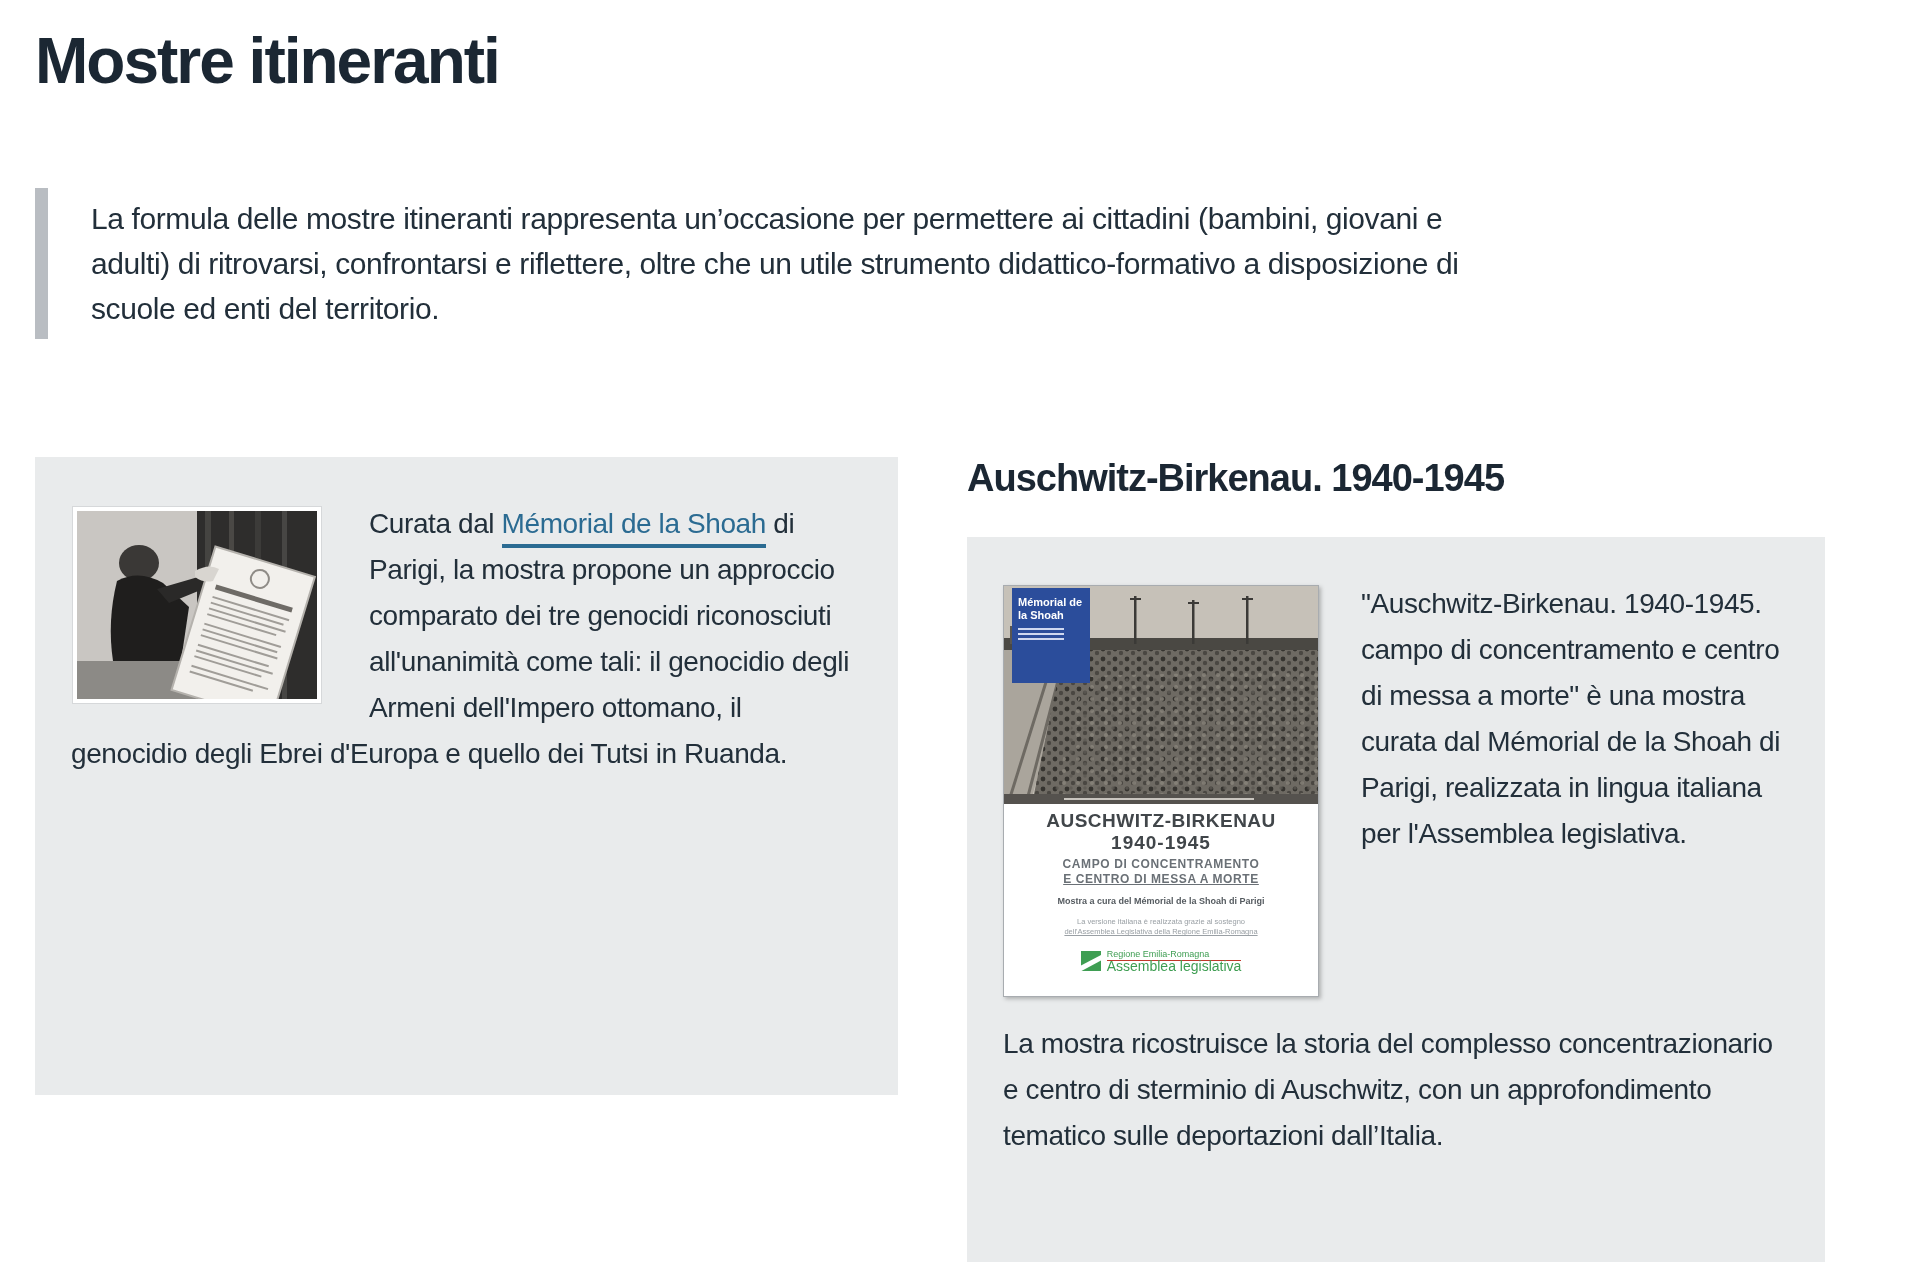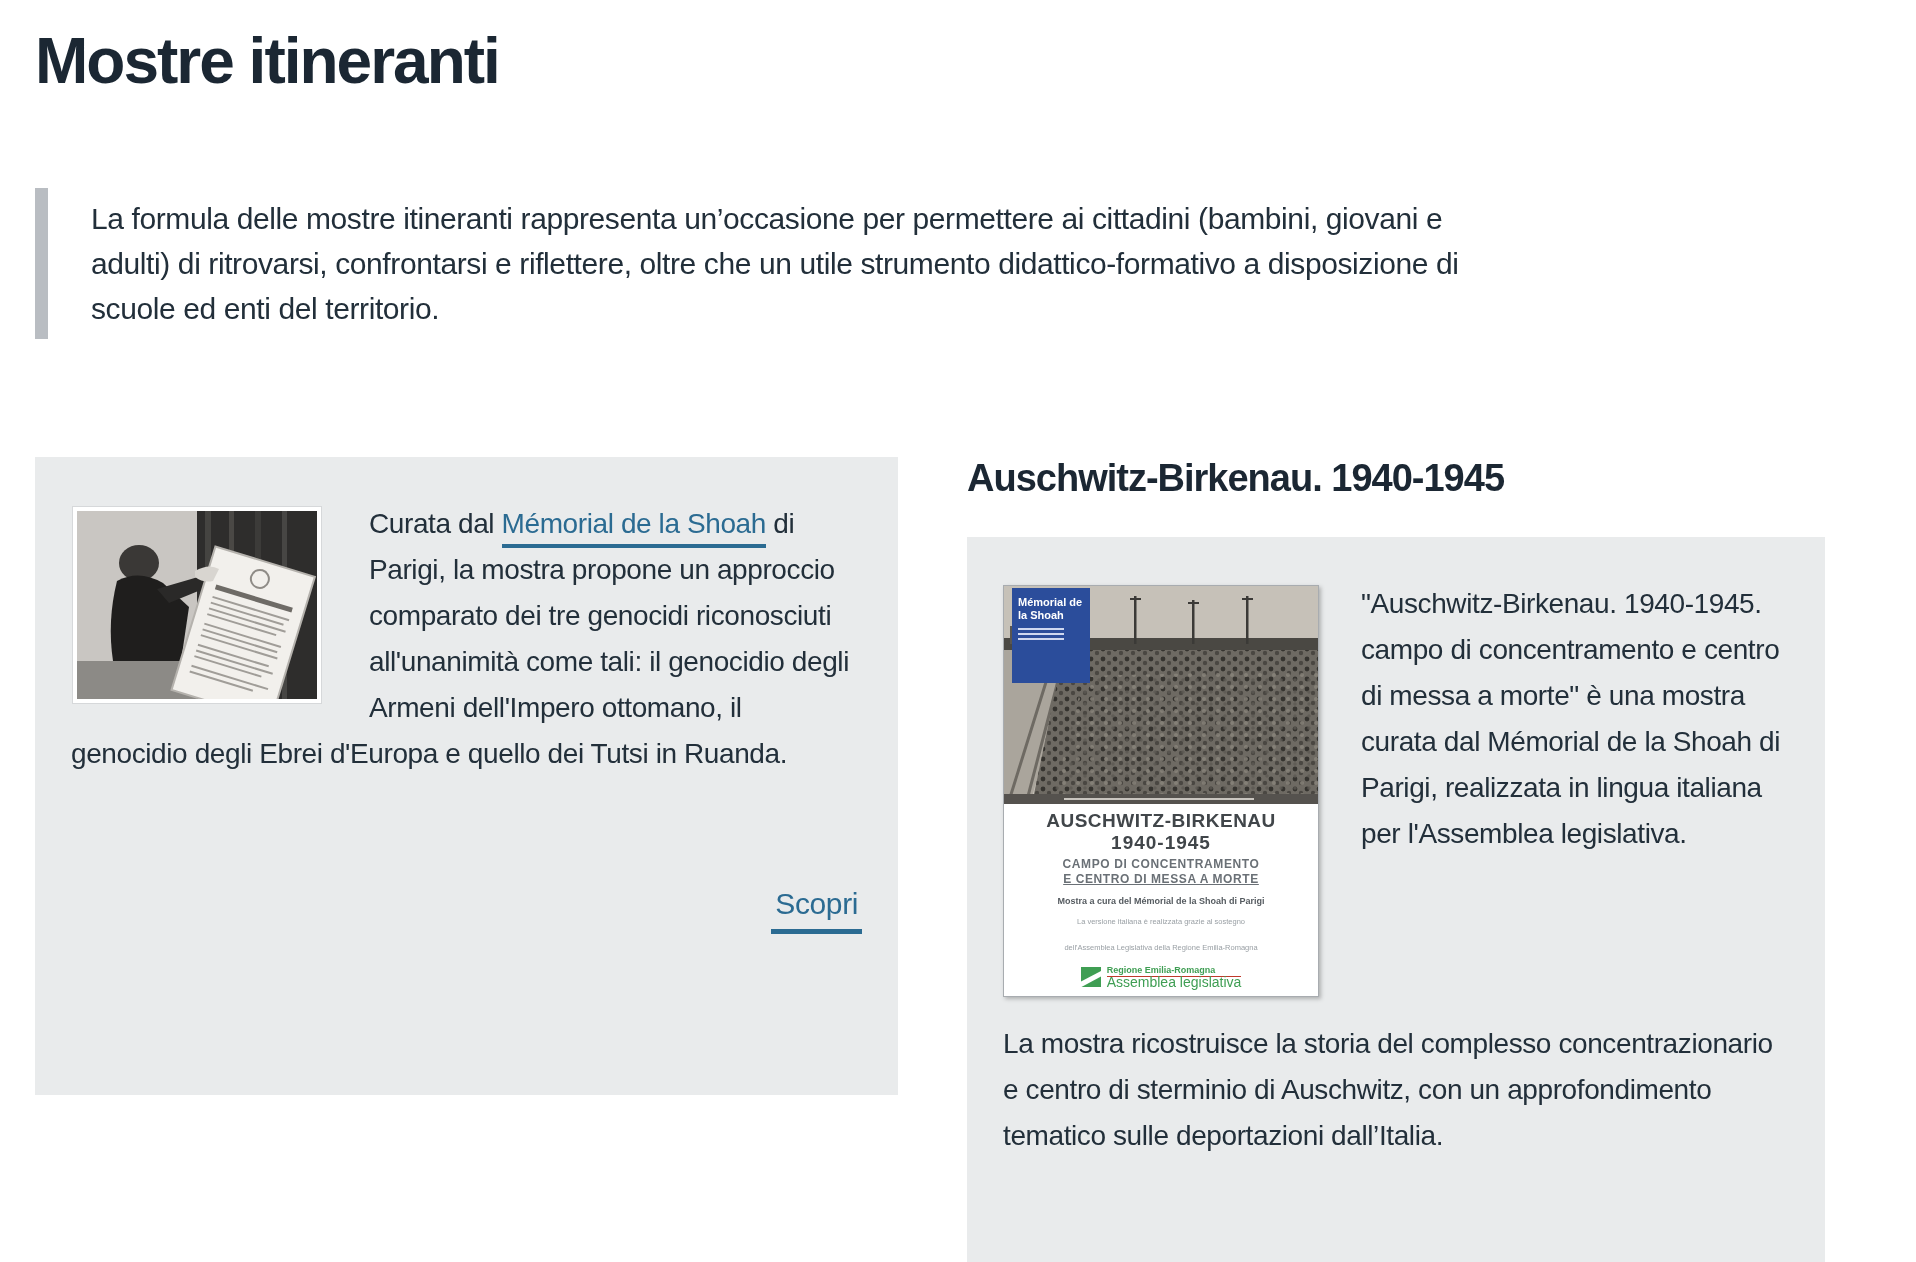--- a/index.html
+++ b/index.html
@@ -80,21 +80,21 @@
   .poster-years{font-size:19px;font-weight:700;color:#41464a;letter-spacing:1px;line-height:22px;}
   .poster-sub{font-size:12px;font-weight:700;color:#6a7076;letter-spacing:0.6px;line-height:15px;margin-top:3px;}
   .poster-credit{font-size:9px;font-weight:700;color:#555b60;margin-top:9px;}
   .poster-note{font-size:7.5px;color:#9aa0a5;line-height:10px;margin-top:11px;}
   .poster-footer{display:flex;justify-content:center;align-items:center;gap:6px;margin-top:12px;}
   .poster-footer .green-box{width:20px;height:20px;background:var(--logo-green);position:relative;overflow:hidden;flex:0 0 auto;}
   .poster-footer .green-box::after{
     content:"";position:absolute;left:-4px;top:8px;width:34px;height:5px;background:#ffffff;transform:rotate(-28deg);
   }
   .poster-footer .logo-lines{text-align:left;}
-  .poster-footer .logo-line1{font-size:9px;font-weight:700;color:var(--logo-green);border-bottom:1px solid #c0392b;line-height:11px;}
+  .poster-footer .logo-line1{font-size:9px;font-weight:400;color:var(--logo-green);border-bottom:1px solid #c0392b;line-height:11px;}
   .poster-footer .logo-line2{font-size:14px;color:var(--logo-green);line-height:11px;}
   .card p.para2{clear:left;margin-top:40px;}
 </style>
 </head>
 <body>
 
 <div class="page">
 
   <h1 class="page-title">Mostre itineranti</h1>
 
@@ -138,23 +138,20 @@
               <rect x="130" y="158" width="70" height="2" fill="#a09d98"></rect>
               <rect x="130" y="168" width="80" height="2" fill="#a09d98"></rect>
               <rect x="130" y="174" width="66" height="2" fill="#a09d98"></rect>
             </g>
             <path d="M118 60 Q132 52 142 58 L136 70 Q126 72 118 66 Z" fill="#d8d5d0"></path>
           </svg>
         </div>
 
         <p class="card-text"><span>Curata dal </span><a class="inline-link">Mémorial de la Shoah</a><span> di Parigi, la mostra propone un approccio comparato dei tre genocidi riconosciuti all'unanimità come tali: il genocidio degli Armeni dell'Impero ottomano, il genocidio degli Ebrei d'Europa e quello dei Tutsi in Ruanda.</span></p>
 
-        <div class="cta-row">
-          <a class="cta-link">Scopri</a>
-        </div>
       </div>
     </section>
 
     <section>
       <h2 class="exhibit-title">Auschwitz-Birkenau. 1940-1945</h2>
 
       <div class="card card-right">
 
         <div class="poster">
 
@@ -202,21 +199,21 @@
             </div>
           </div>
 
           <div class="poster-white">
             <div class="poster-title">AUSCHWITZ-BIRKENAU</div>
             <div class="poster-years">1940-1945</div>
             <div class="poster-sub">CAMPO DI CONCENTRAMENTO</div>
             <div class="poster-sub" style="margin-top:0;text-decoration:underline;">E CENTRO DI MESSA A MORTE</div>
             <div class="poster-credit">Mostra a cura del Mémorial de la Shoah di Parigi</div>
             <div class="poster-note">La versione italiana è realizzata grazie al sostegno</div>
-            <div class="poster-note" style="margin-top:16px;">dell'Assemblea Legislativa della Regione Emilia-Romagna</div>
+            <div class="poster-note" style="margin-top:0;text-decoration:underline;">dell'Assemblea Legislativa della Regione Emilia-Romagna</div>
             <div class="poster-footer">
               <div class="green-box"></div>
               <div class="logo-lines">
                 <div class="logo-line1">Regione Emilia-Romagna</div>
                 <div class="logo-line2">Assemblea legislativa</div>
               </div>
             </div>
           </div>
         </div>
 

